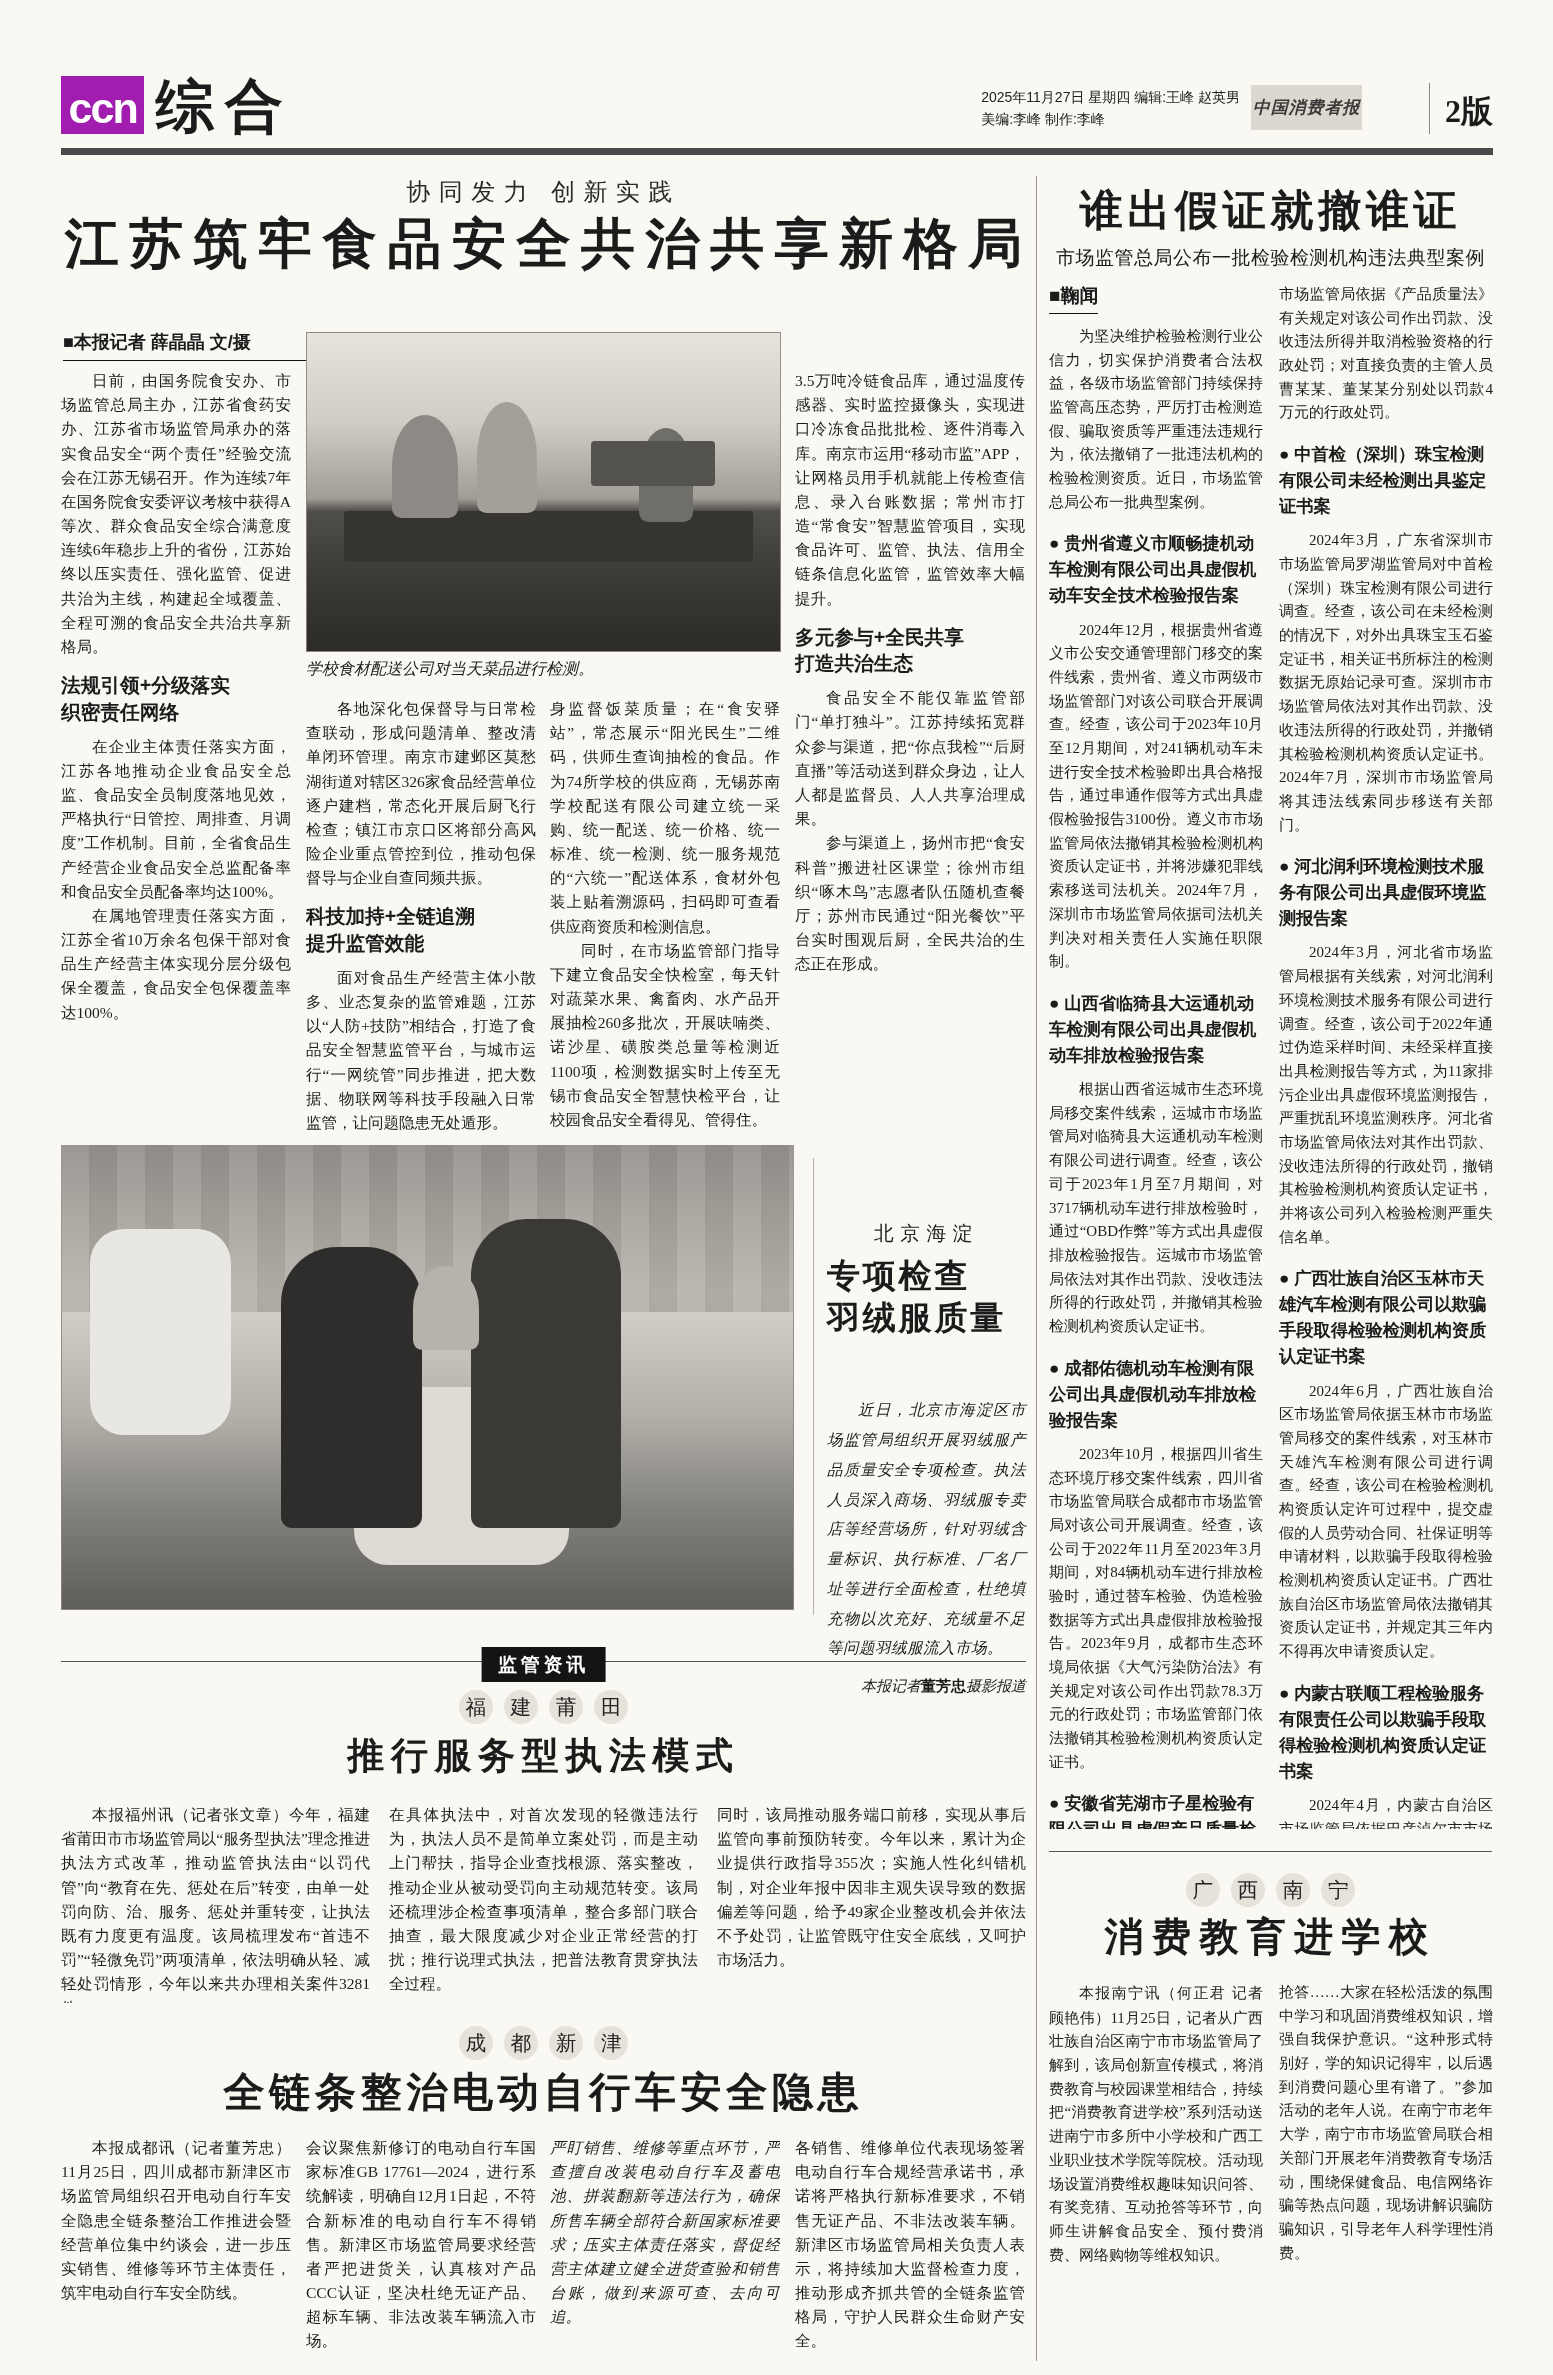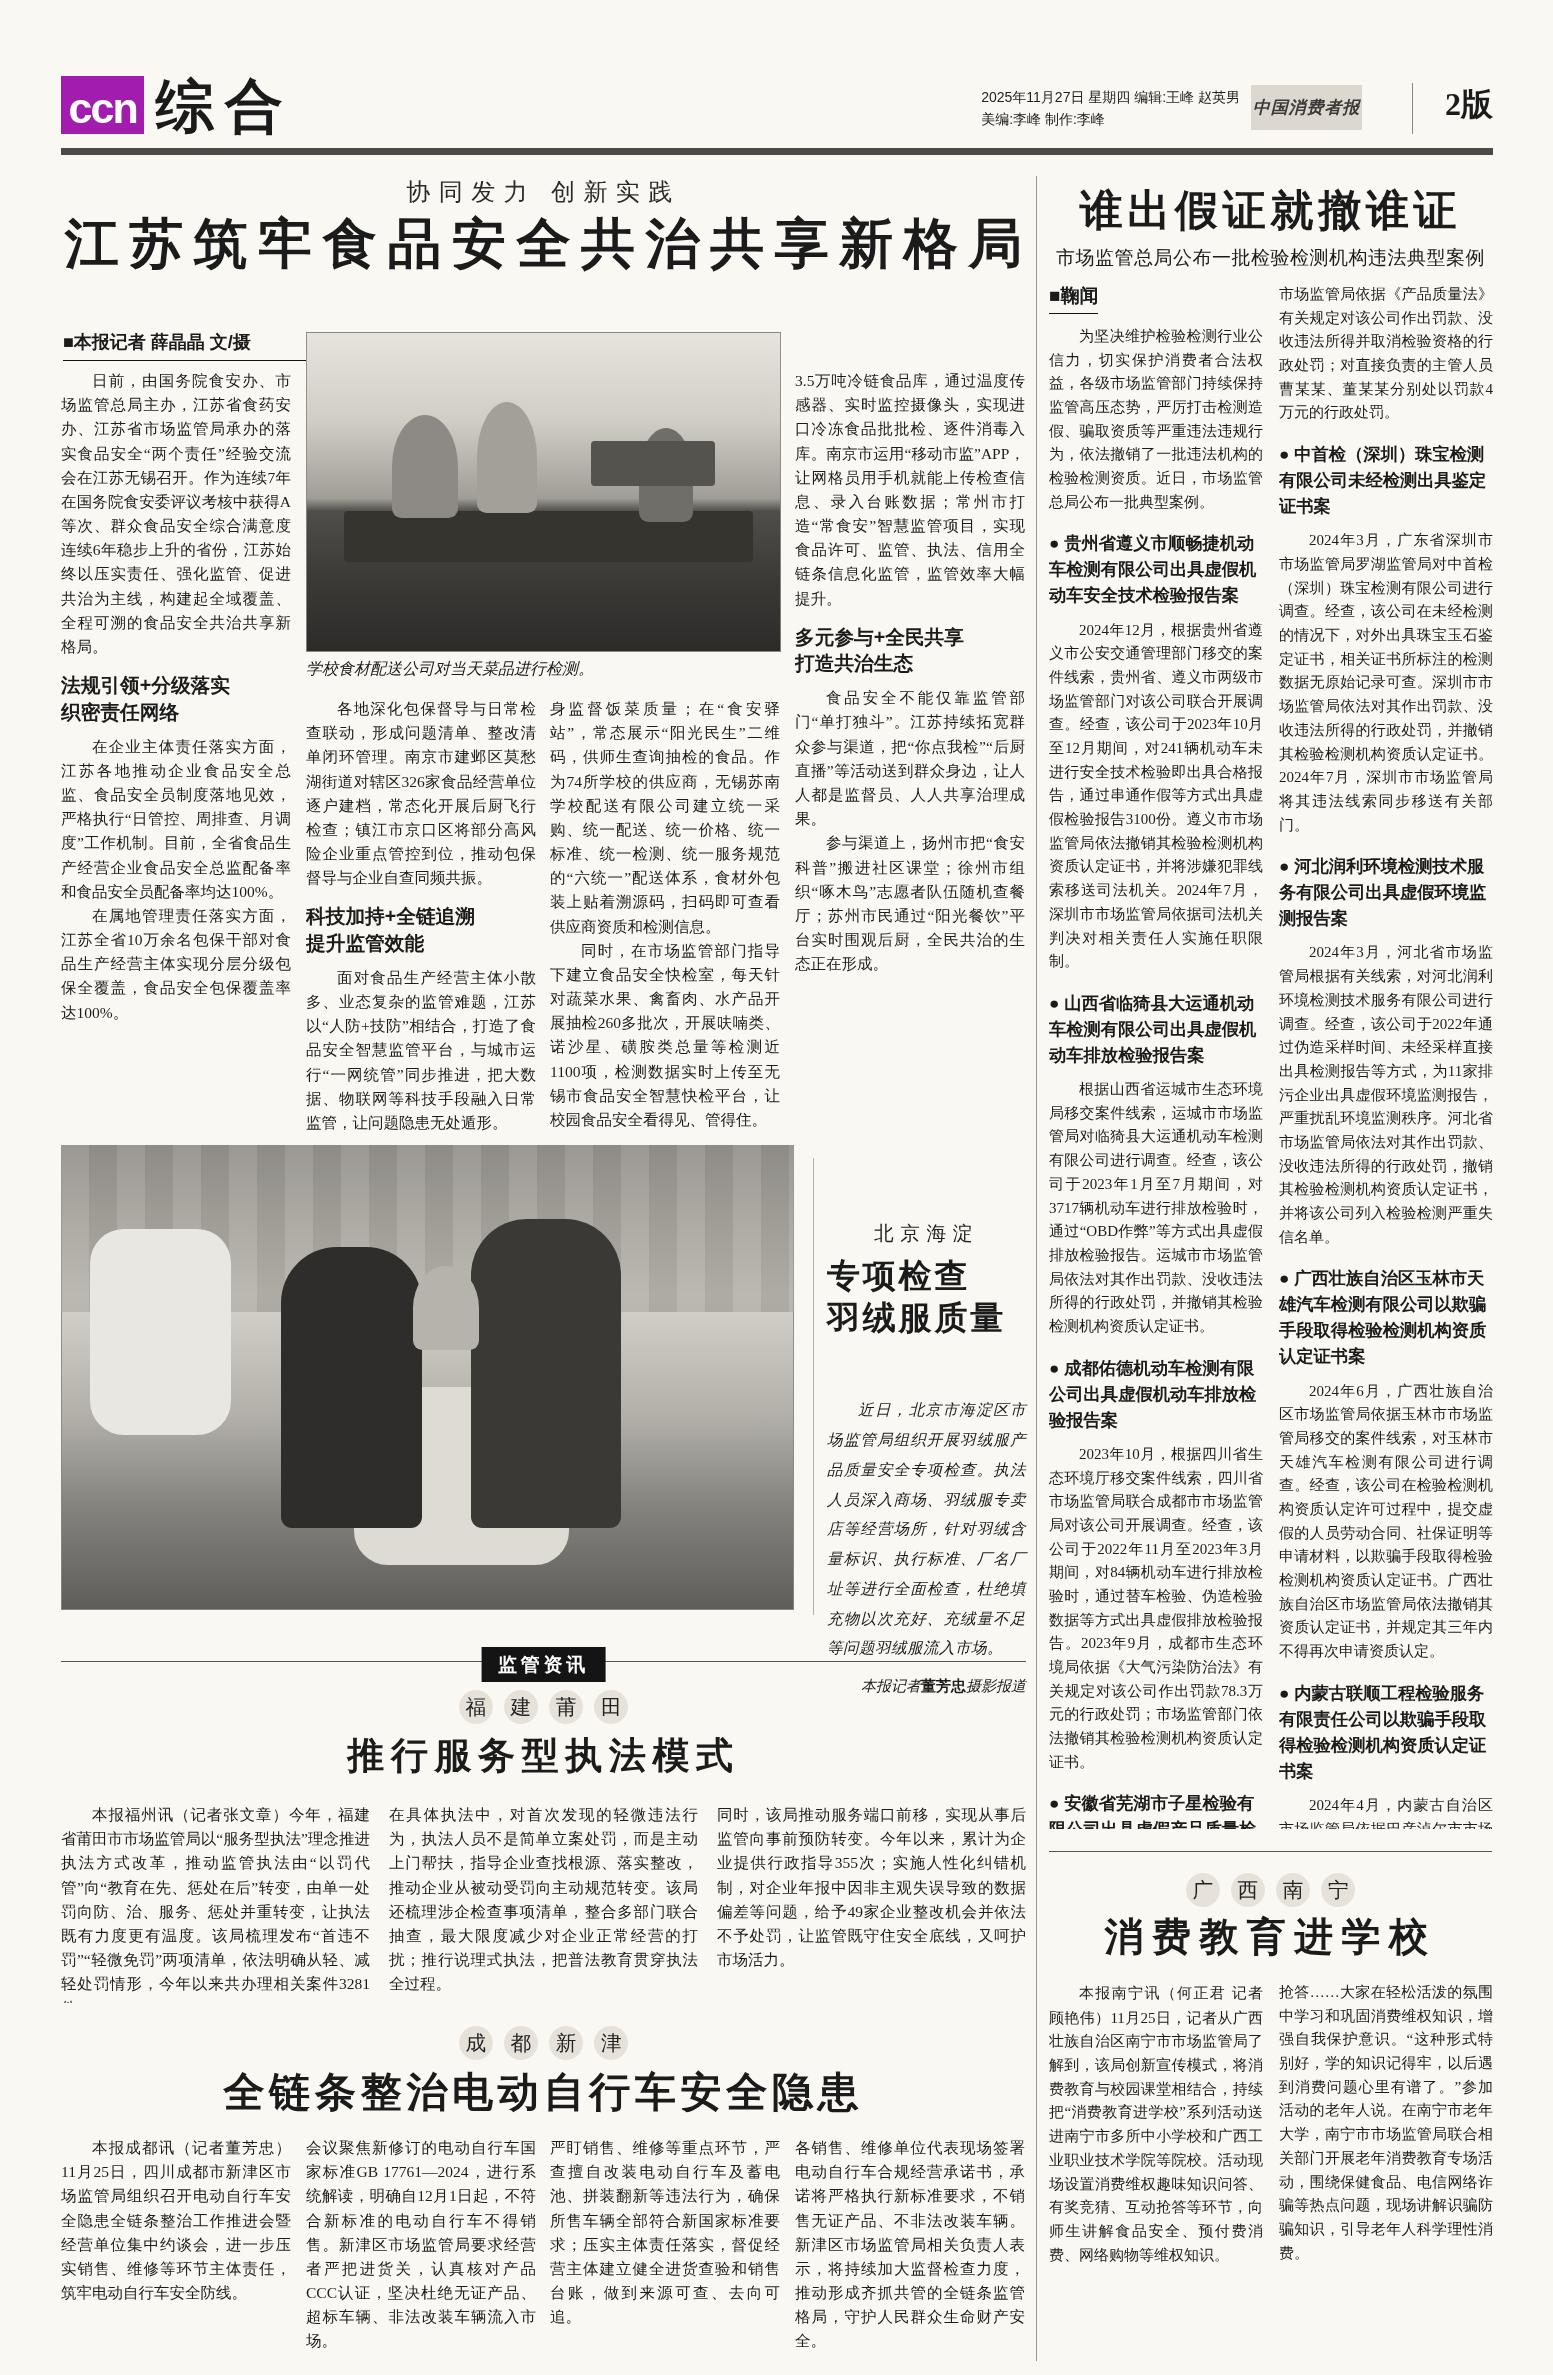--- a/index.html
+++ b/index.html
@@ -9,22 +9,22 @@
   .hdr{position:absolute;left:61px;top:52px;width:1432px;height:84px;}
   .logo-box{position:absolute;left:0;bottom:1.9px;display:flex;align-items:flex-end;gap:11.2px;}
   .logo-ccn{background:#a21caf;color:#fff;font-family:"Liberation Sans",sans-serif;font-weight:bold;
             font-size:43px;line-height:1;padding:11.2px 7.5px 3.7px 7.5px;letter-spacing:-1.9px;}
   .logo-section{font-weight:900;font-size:58px;line-height:.95;letter-spacing:11.2px;}
   .hdr-meta{position:absolute;right:253px;bottom:5.6px;
             font-family:"Liberation Sans",sans-serif;font-size:14px;line-height:1.6;color:#222;}
   .masthead{position:absolute;right:131px;bottom:5.6px;width:111px;height:45px;background:#dcd8d0;
             display:flex;align-items:center;justify-content:center;font-weight:bold;font-size:17px;
             letter-spacing:0.9px;color:#3c3a38;font-style:italic;}
-  .pageno-wrap{position:absolute;right:0;bottom:1.9px;height:51px;display:flex;align-items:flex-start;
-               padding-left:32px;border-left:0.9px solid #888;}
+  .pageno-wrap{position:absolute;right:0;bottom:1.9px;height:51px;display:flex;align-items:flex-end;
+               padding-left:15px;border-left:0.9px solid #888;}
   .pageno{font-weight:bold;font-size:32px;}
   .hdr-rule{position:absolute;left:61px;top:148px;width:1432px;height:6.6px;background:#4a4a4a;}
   
   .bodytext{text-indent:2em;font-size:15.5px;line-height:1.56;margin:0;text-align:justify;color:#1c1c1c;}
   .noindent{text-indent:0;}
   .inhead{font-family:"Liberation Sans",sans-serif;font-weight:bold;font-size:19.7px;line-height:1.35;
           margin:13px 0 9.4px 0;text-indent:0;text-align:left;}
   .kai{font-family:"DejaVu Serif",serif;font-style:italic;}
   .byline-inline{font-weight:normal;font-family:"Liberation Sans",sans-serif;}
   
@@ -72,21 +72,21 @@
   .chip{display:inline-block;width:34px;height:34px;border-radius:50%;background:#e6e2da;
         font-size:20.6px;line-height:34px;margin:0 5.6px;text-align:center;color:#222;}
   .sec-headline{position:absolute;width:100%;text-align:center;font-weight:900;}
   .fujian-place{top:28px;}
   .fujian-headline{top:69px;font-size:37px;letter-spacing:6.6px;}
   .fcol{position:absolute;top:141px;width:309px;height:200px;overflow:hidden;}
   .fcol.c1{left:0;} .fcol.c2{left:328px;} .fcol.c3{left:656px;}
   .chengdu-place{top:364px;}
   .chengdu-headline{top:403px;font-size:41px;letter-spacing:4.7px;}
   .ccol{position:absolute;top:474px;width:230px;height:223px;overflow:hidden;}
-  .ccol.c1{left:0;} .ccol.c2{left:245px;} .ccol.c3{left:489px;} .ccol.c4{left:734px;}
+  .ccol.c1{left:0;} .ccol.c2{left:245px;} .ccol.c3{left:489px;font-style:italic;} .ccol.c4{left:734px;}
   
   .watchdog{position:absolute;left:1049px;top:176px;width:443px;height:2185px;}
   .w-headline{position:absolute;top:5.6px;width:100%;text-align:center;font-weight:900;font-size:43px;letter-spacing:4.7px;}
   .w-dek{position:absolute;top:69px;width:100%;text-align:center;font-family:"Liberation Sans",sans-serif;
          font-size:19px;letter-spacing:0.5px;}
   .wcol{position:absolute;top:107px;width:214px;height:1546px;overflow:hidden;}
   .wcol.left{left:0;} .wcol.right{left:230px;}
   .w-byline{font-family:"Liberation Sans",sans-serif;font-weight:bold;font-size:19px;display:inline-block;
             border-bottom:1.9px solid #111;padding-bottom:3.7px;margin-bottom:11.2px;}
   .case-title{font-family:"Liberation Sans",sans-serif;font-weight:bold;font-size:17.3px;line-height:1.5;

